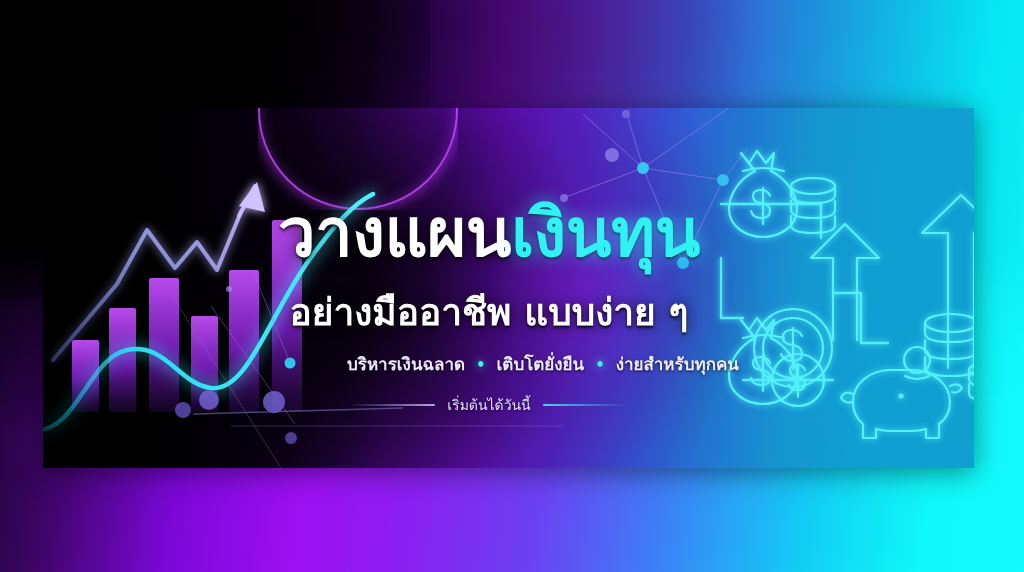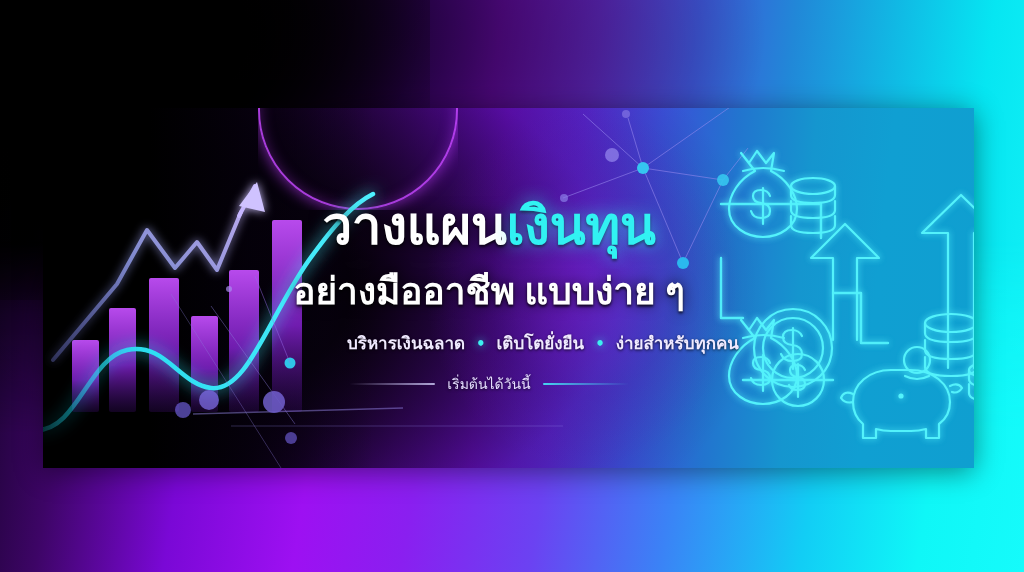--- a/index.html
+++ b/index.html
@@ -92,33 +92,32 @@
 
   svg.layer { position:absolute; left:0; top:0; width:931px; height:360px; overflow:visible; }
 
   
   .text-block {
     position:absolute; left:196px; top:90px; width:500px;
     text-align:center;
     z-index:40;
   }
   .headline {
-    font-size:53px; line-height:1.06; font-weight:bold;
+    font-size:67px; line-height:1.06; font-weight:bold;
     letter-spacing:-0.5px;
     white-space:nowrap;
   }
   .headline .w { color:#ffffff; text-shadow:0 0 16px rgba(0,0,0,0.75), 0 2px 3px rgba(0,0,0,0.8); }
   .headline .c { color:#31f2f2; text-shadow:0 0 18px rgba(40,240,240,0.65), 0 2px 3px rgba(0,0,0,0.6); }
 
   .headline2 {
-    margin-top:18px;
+    margin-top:24px;
     font-size:37px; line-height:1.1; font-weight:bold; color:#ffffff;
     text-shadow:0 0 14px rgba(0,0,0,0.7), 0 2px 3px rgba(0,0,0,0.85);
     white-space:nowrap;
-    font-family:Liberation Serif, serif;
   }
   .subline {
     margin-top:16px;
     font-size:17px; color:#f0eaff; font-weight:bold; white-space:nowrap;
     text-shadow:0 1px 3px rgba(0,0,0,0.8);
     text-align:right;
   }
   .subline .dot { color:#3df0f0; font-size:15px; padding:0 5px; text-shadow:0 0 8px rgba(50,240,240,0.8); }
 
   .tagline-wrap {

